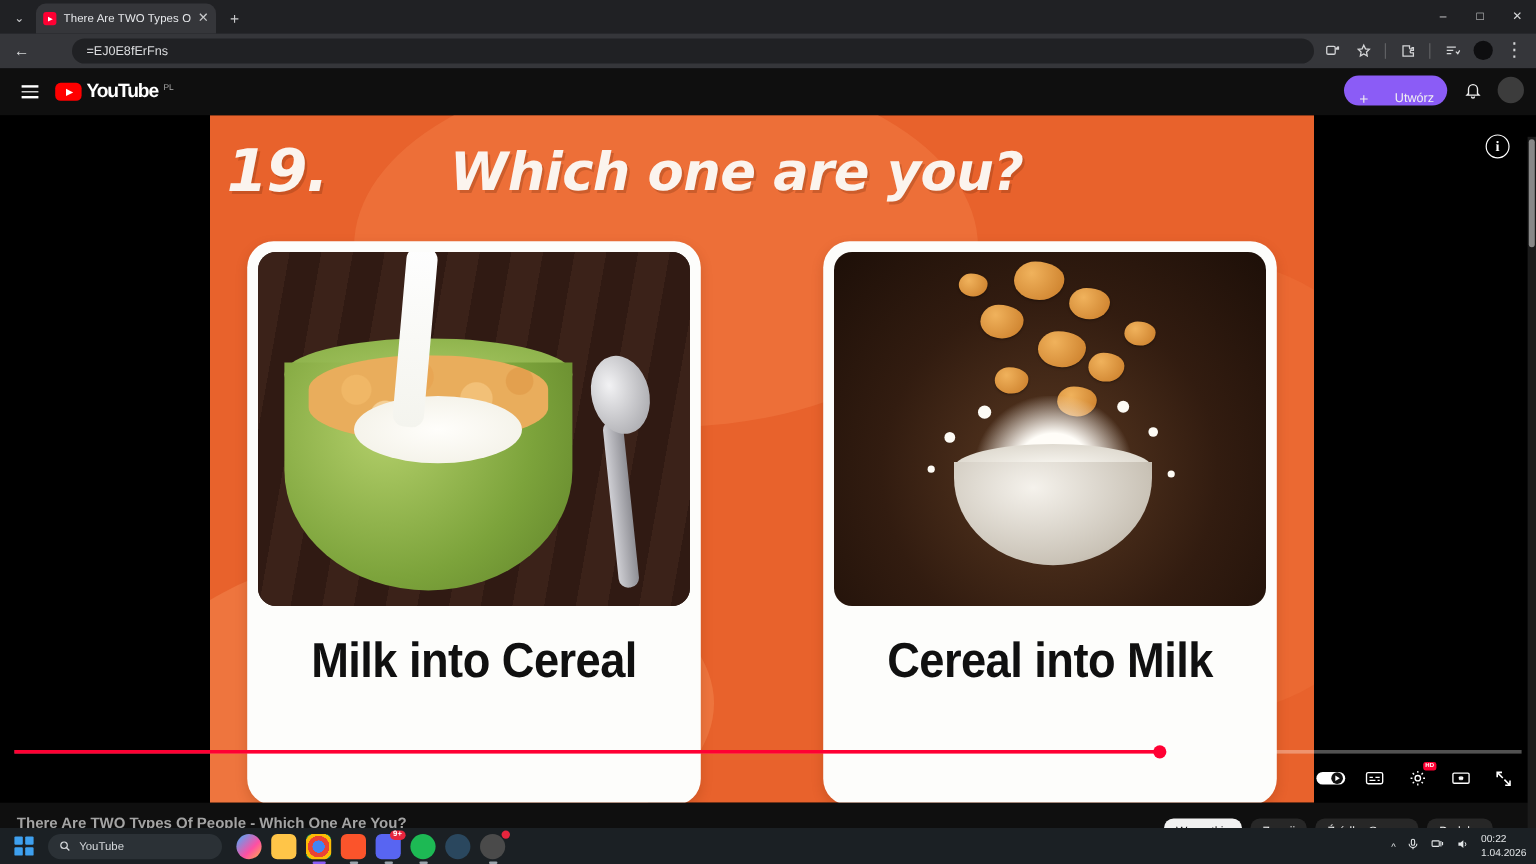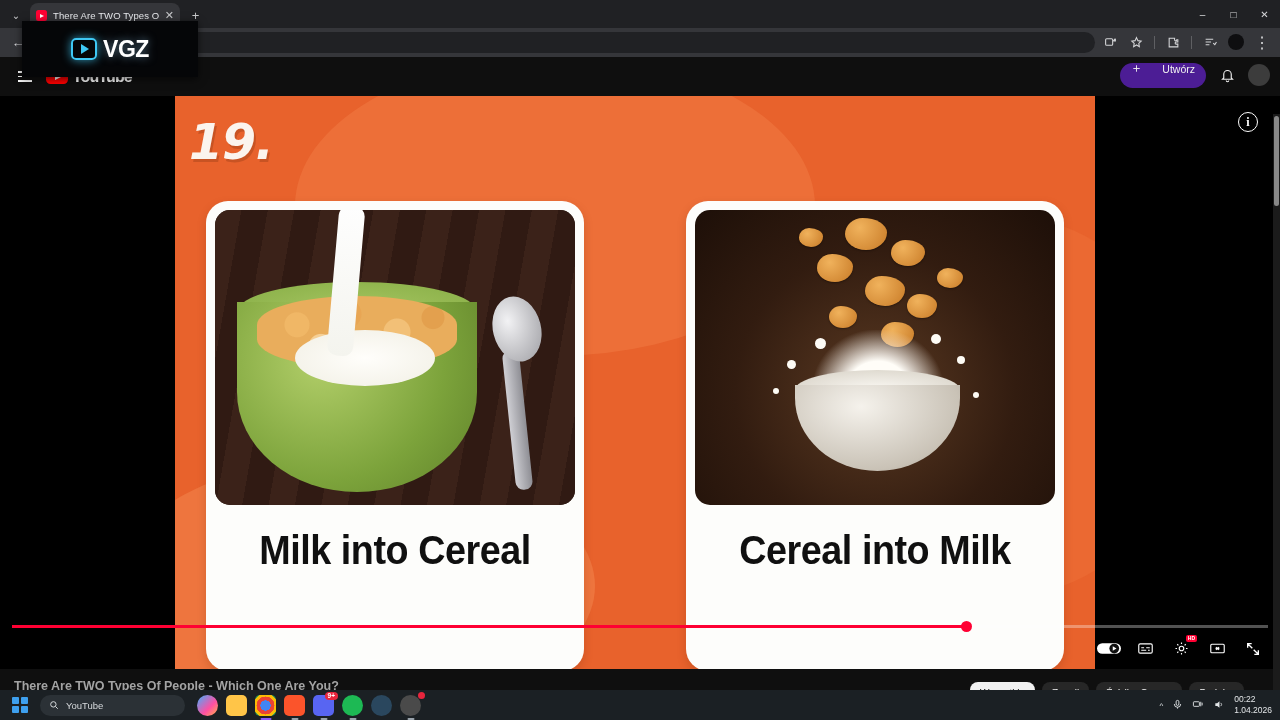--- a/index.html
+++ b/index.html
@@ -120,22 +120,22 @@
     width: 46px; height: 26px; background: #222222; border: 1px solid #303030;
     border-left: none; border-radius: 0 13px 13px 0; margin-left: -8px;
     display: flex; align-items: center; justify-content: center;
   }
   .yt-micbtn {
     width: 26px; height: 26px; border-radius: 50%; background: #242424;
     display: flex; align-items: center; justify-content: center;
   }
   .yt-hdr-right { position: absolute; right: 10px; top: 5px; display: flex; align-items: center; gap: 8px; }
   .yt-create {
-    height: 25px; background: #4c1d95; border-radius: 13px;
-    display: flex; align-items: flex-start; gap: 20px; padding: 0 11px;
+    height: 25px; background: #8b5cf6; border-radius: 13px;
+    display: flex; align-items: flex-end; gap: 20px; padding: 0 11px;
     color: #f1f1f1; font-size: 10.5px;
   }
   .yt-bell { width: 26px; height: 26px; display: flex; align-items: center; justify-content: center; }
   .yt-avatar { width: 22px; height: 22px; border-radius: 50%; background: #3c3c3c; }
 
   
   .player {
     position: absolute; left: 0; top: 39px; width: 1280px; height: 573px;
     background: #000; overflow: hidden;
   }
@@ -430,20 +430,21 @@
       </div>
     </div>
 
     <div class="player">
       <div class="video-frame">
         <div class="bg-blob-1"></div>
         <div class="bg-blob-2"></div>
         <div class="bg-blob-3"></div>
 
         <div class="q-num">19.</div>
+        <div class="q-title">Which one are you?</div>
 
         <div class="card left">
           <div class="card-img">
             <div class="ph1">
               <div class="wood"></div>
               <div class="bowl-rim"></div>
               <div class="bowl"></div>
               <div class="cereal"></div>
               <div class="milkpool"></div>
               <div class="milkstream"></div>
@@ -541,24 +542,20 @@
         <div class="chip-arrow">›</div>
       </div>
 
     </div>
 
     <div class="scrollbar">
       <div class="thumb"></div>
     </div>
   </div>
 
-  <div class="vgz">
-    <span class="vgz-mark"></span>
-    <span class="vgz-text">VGZ</span>
-  </div>
 
   <div class="taskbar">
     <div class="tb-start">
       <i></i>
         <i></i>
         <i></i>
         <i></i>
     </div>
     <div class="tb-search">
       <svg width="10" height="10" viewBox="0 0 24 24" fill="none" stroke="#d6d9dc" stroke-width="2.4">

